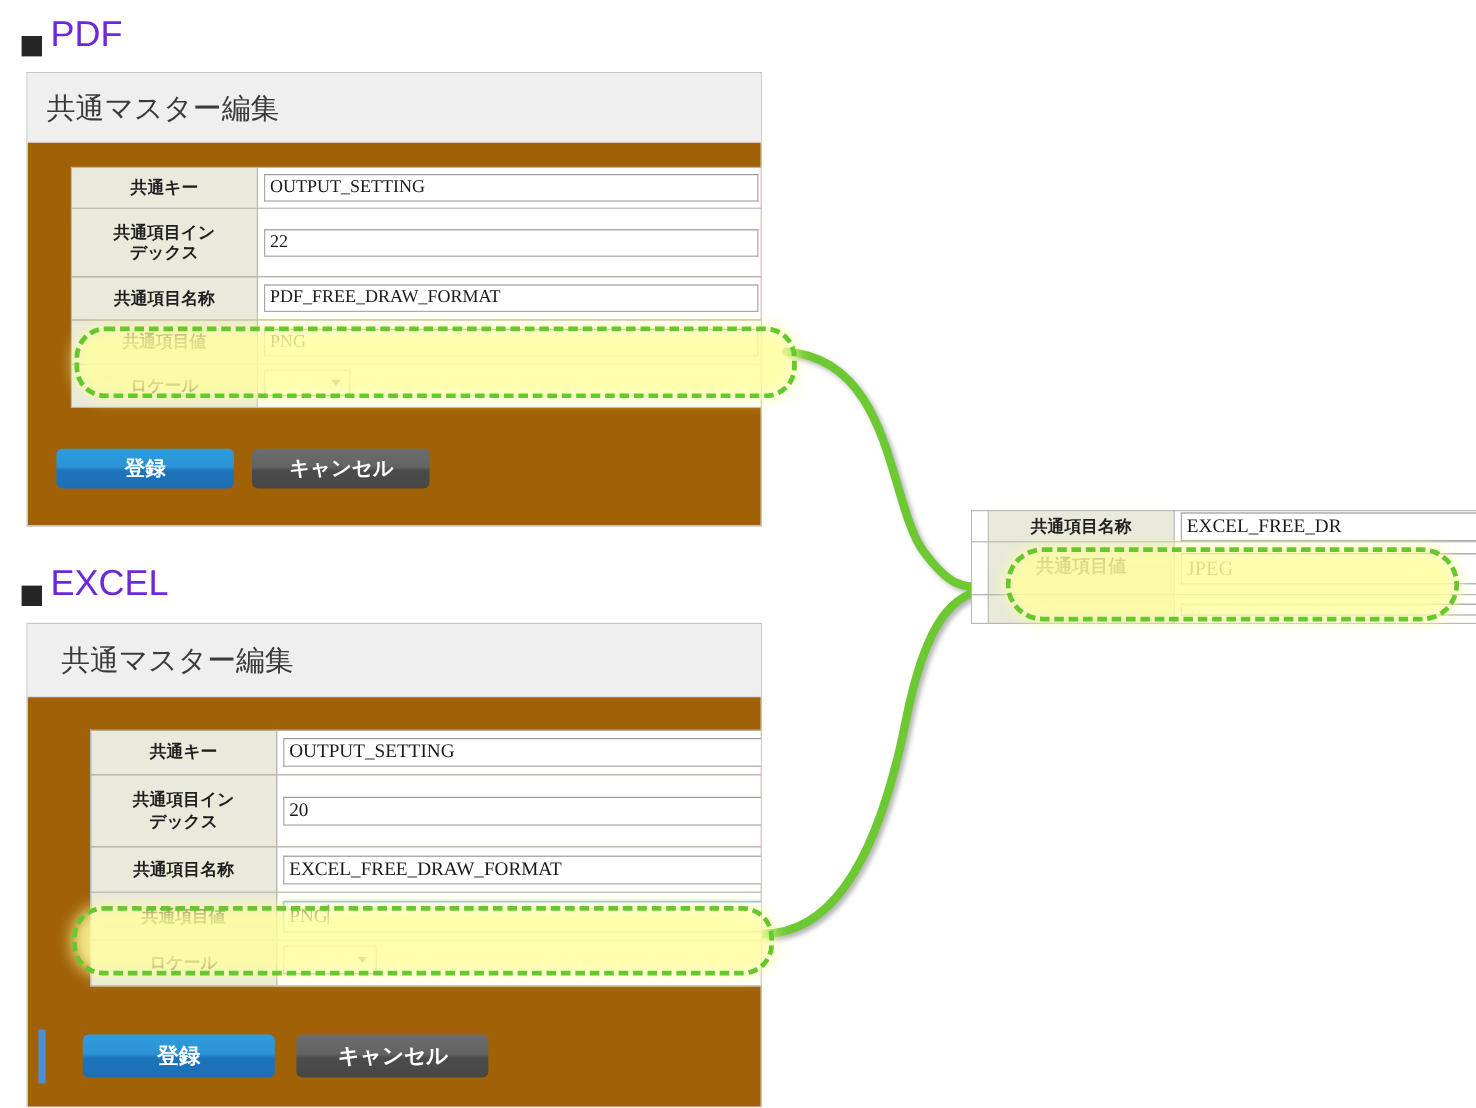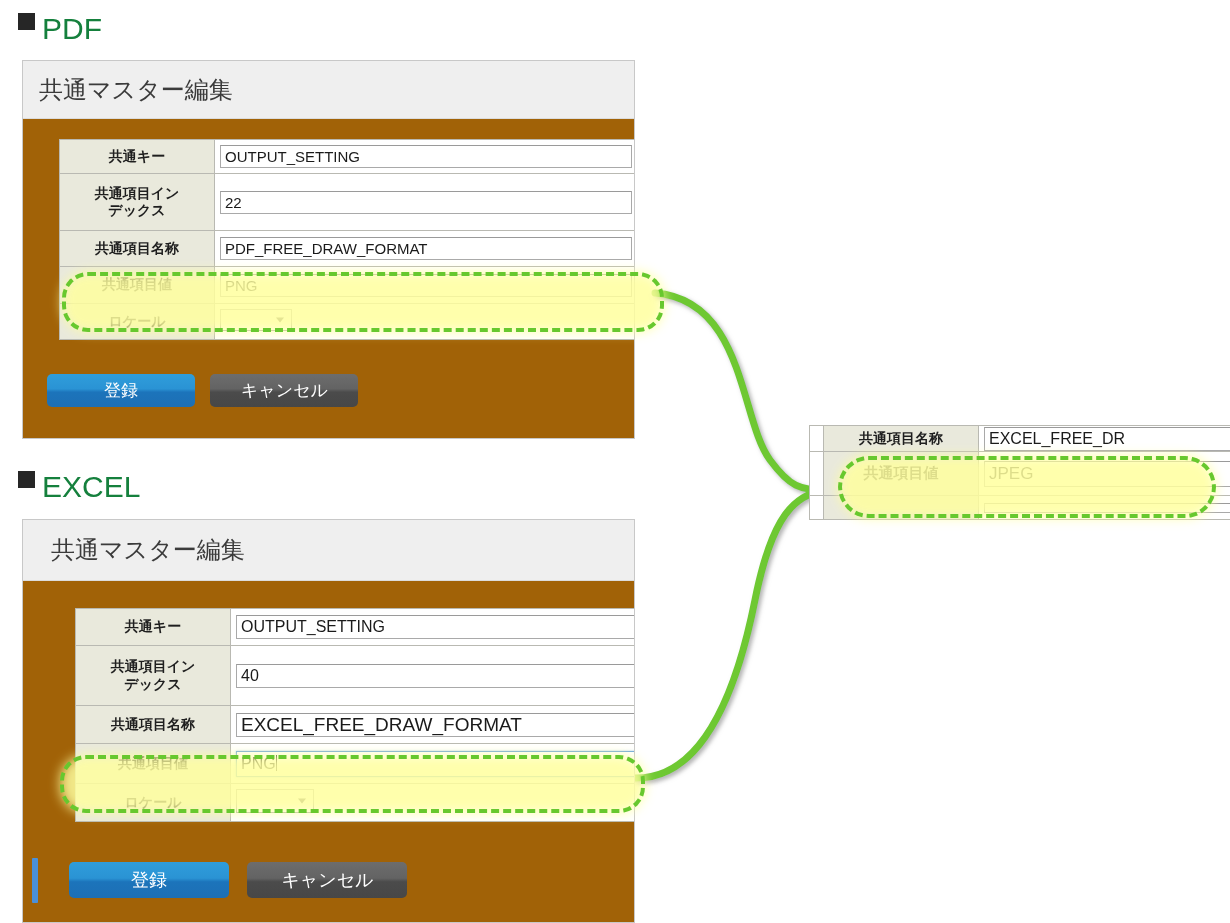--- a/index.html
+++ b/index.html
@@ -13,25 +13,25 @@
     width: 1230px;
     height: 923px;
     overflow: hidden;
     background: #ffffff;
   }
 
   
   .section-head {
     position: absolute;
     font-size: 30px;
-    color: #15803d;
+    color: #6d28d9;
     letter-spacing: 0px;
     white-space: nowrap;
     display: flex;
-    align-items: flex-start;
+    align-items: flex-end;
     gap: 7px;
   }
   .sq-marker {
     display: inline-block;
     width: 17px; height: 17px;
     background: #262626;
     position: relative;
     top: 1px;
   }
 
@@ -79,21 +79,21 @@
   }
   .val-cell {
     background: #ffffff;
     padding-left: 5px !important;
   }
   .txt {
     display: block;
     background: #ffffff;
     border: 1px solid #a9a9a9;
     border-top-color: #9a9a9a;
-    font-family: Liberation Sans, sans-serif;
+    font-family: Liberation Serif, serif;
     color: #1a1a1a;
     padding: 1px 4px;
     outline: none;
     white-space: nowrap;
     overflow: hidden;
   }
   .txt.focused {
     border: 1px solid #6fa8dc;
     box-shadow: 0 0 2px rgba(90,150,210,.55);
   }
@@ -122,20 +122,21 @@
   
   .btn {
     display: inline-block;
     border: none;
     border-radius: 5px;
     color: #ffffff;
     text-align: center;
     white-space: nowrap;
     cursor: pointer;
     font-family: "Liberation Sans", "DejaVu Sans", sans-serif;
+    font-weight: bold;
   }
   .btn-primary {
     background: linear-gradient(to bottom, #2f9ddb 0%, #2a93d4 45%, #1c74bb 55%, #1d6fb4 100%);
   }
   .btn-secondary {
     background: linear-gradient(to bottom, #6d6d6d 0%, #636363 45%, #4b4b4b 55%, #474747 100%);
   }
 
   
   .scroll-mark {
@@ -285,27 +286,27 @@
           <tr>
             <td class="lbl-cell" style="height:37px; font-size:14px;">共通キー</td>
             <td class="val-cell" style="height:37px;">
               <div class="txt" style="width:412px; font-size:16px; line-height:20px;">OUTPUT_SETTING</div>
             </td>
           </tr>
           <tr>
             <td class="lbl-cell" style="height:60px; font-size:14px; white-space:pre-line;">共通項目イン
 デックス</td>
             <td class="val-cell" style="height:60px;">
-              <div class="txt" style="width:412px; font-size:16px; line-height:20px;">40</div>
+              <div class="txt" style="width:412px; font-size:16px; line-height:20px;">20</div>
             </td>
           </tr>
           <tr>
             <td class="lbl-cell" style="height:38px; font-size:14px;">共通項目名称</td>
             <td class="val-cell" style="height:38px;">
-              <div class="txt" style="width:412px; font-size:19px; line-height:20px;">EXCEL_FREE_DRAW_FORMAT</div>
+              <div class="txt" style="width:412px; font-size:16px; line-height:20px;">EXCEL_FREE_DRAW_FORMAT</div>
             </td>
           </tr>
           <tr>
             <td class="lbl-cell" style="height:40px; font-size:14px;">共通項目値</td>
             <td class="val-cell" style="height:40px;">
               <div class="txt focused" style="width:412px; font-size:16px; line-height:22px;"><span>PNG</span><span class="caret" style="height:16px;"></span></div>
             </td>
           </tr>
           <tr>
             <td class="lbl-cell" style="height:38px; font-size:14px;">ロケール</td>

